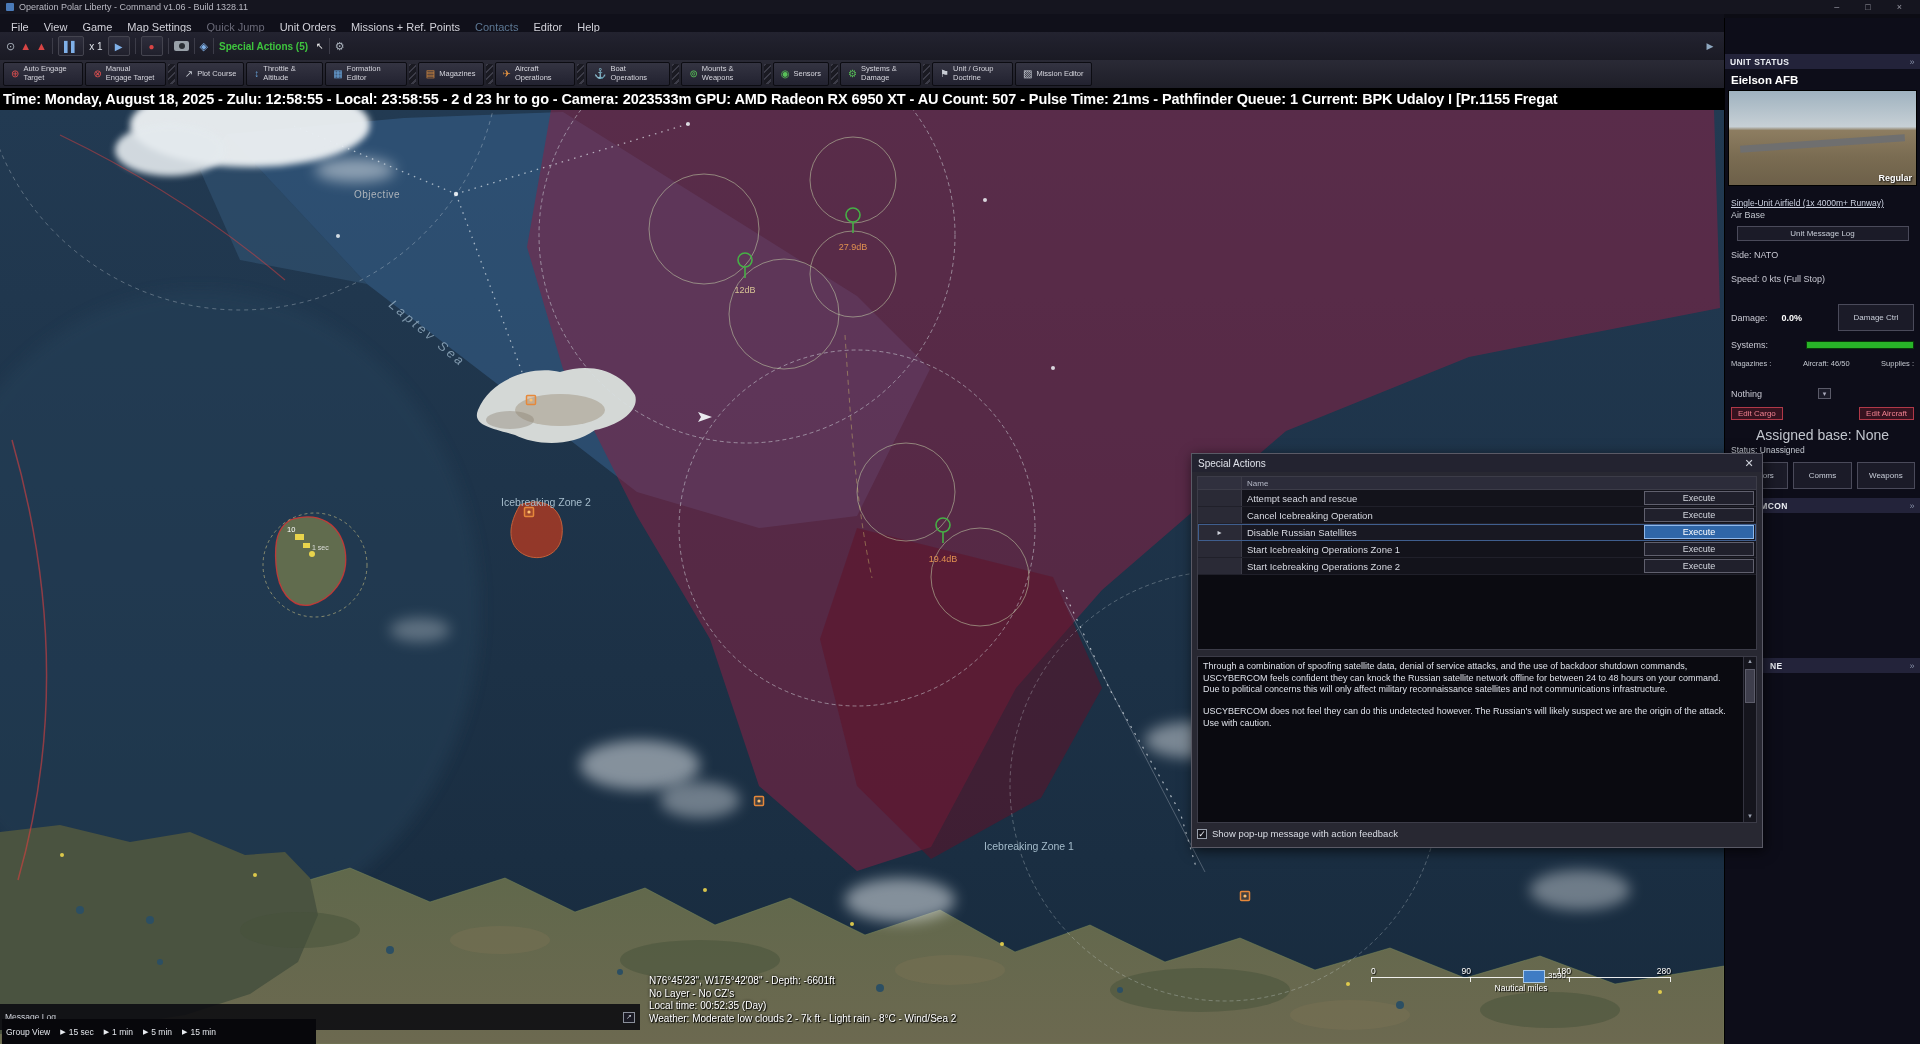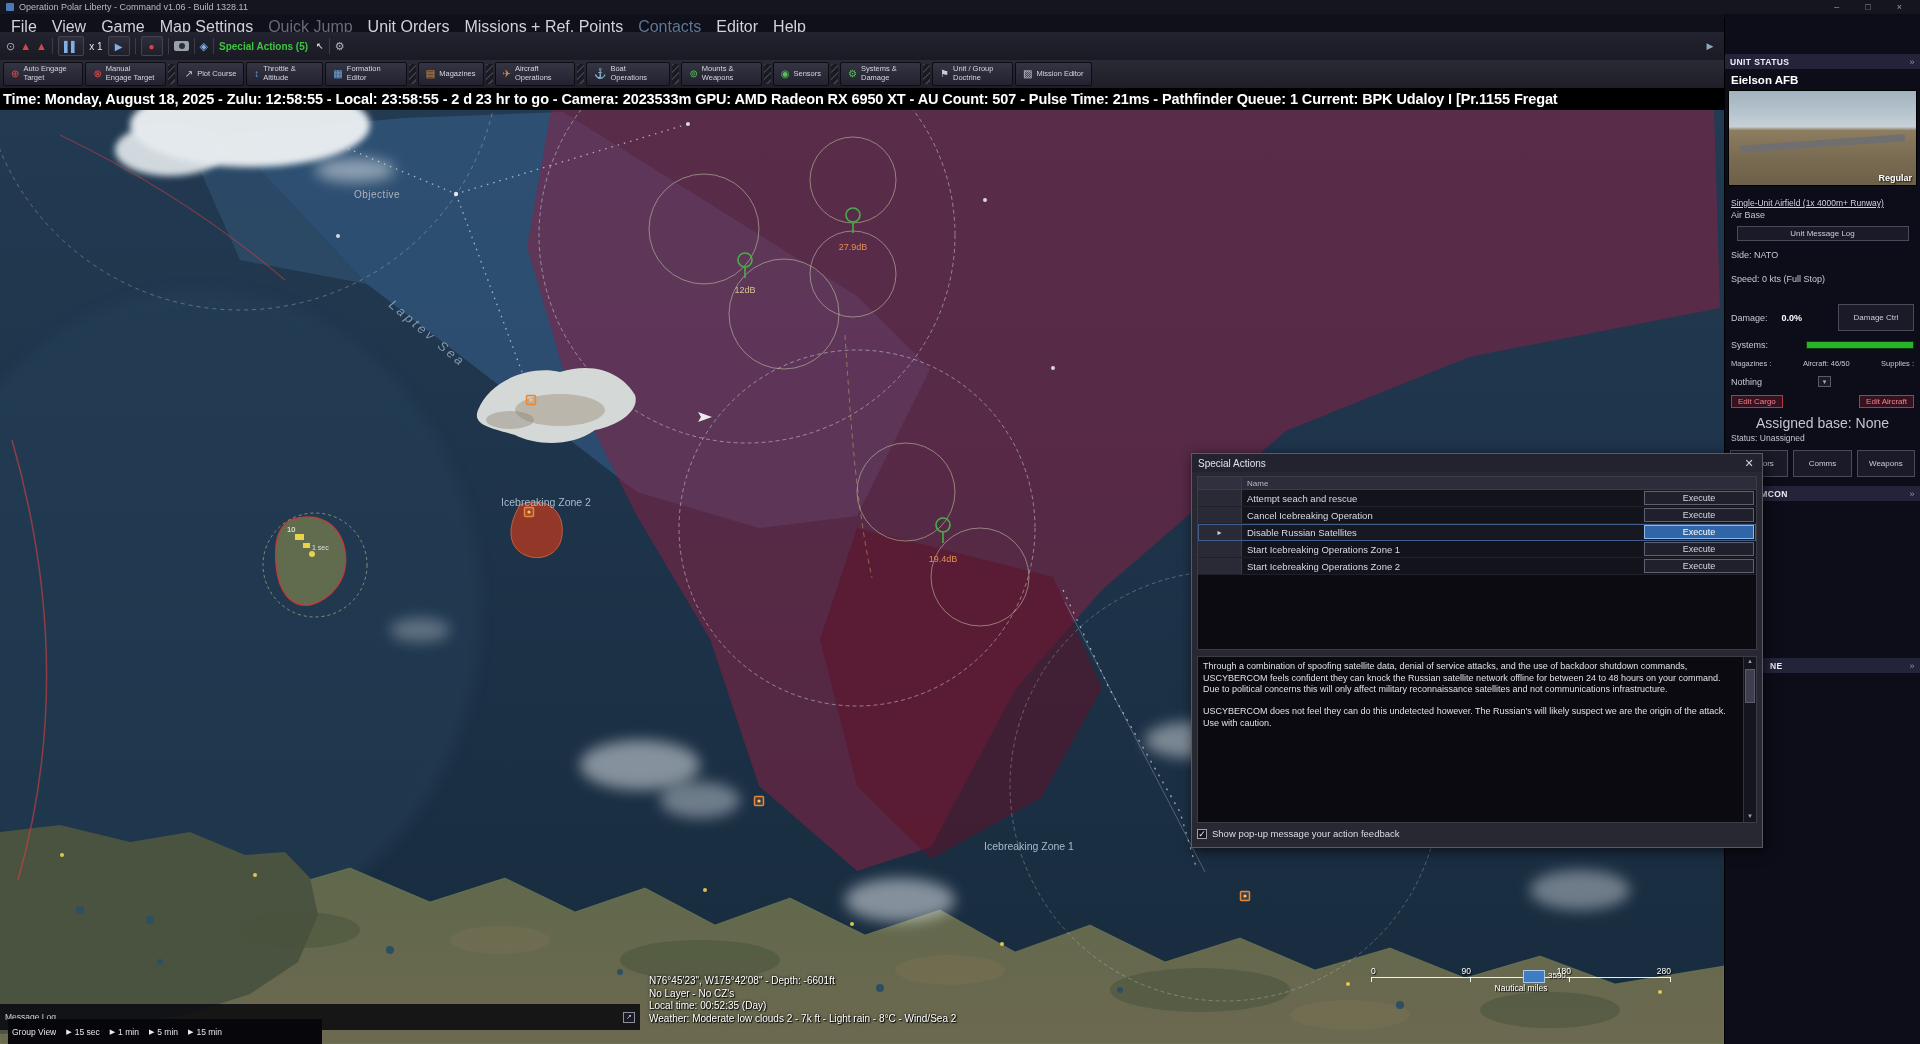--- a/index.html
+++ b/index.html
@@ -9,21 +9,21 @@
   
   .titlebar{position:absolute;left:0;top:0;width:1920px;height:14px;background:#15151f;
     display:flex;align-items:center;padding:0 6px;z-index:60;}
   .t-icon{width:8px;height:8px;background:#4a7ab8;border-radius:1px;margin-right:5px;}
   .t-title{font-size:9px;color:#b8b8c2;white-space:nowrap;}
   .t-controls{margin-left:auto;display:flex;gap:26px;color:#9a9aa4;font-size:9px;padding-right:12px;}
 
   
   .menubar{position:absolute;left:0;top:14px;width:1724px;height:18px;background:#10101a;
     display:flex;align-items:center;gap:1px;padding:0 4px;z-index:55;}
-  .mitem{font-size:16px;color:#d2d2da;padding:2px 7px;white-space:nowrap;margin-top:7px;}
+  .mitem{font-size:11px;color:#d2d2da;padding:2px 7px;white-space:nowrap;margin-top:7px;}
   .mitem.dim{color:#6a6a78;}
   .mitem.dimblue{color:#5d7894;}
 
   
   .toolbar1{position:absolute;left:0;top:32px;width:1724px;height:28px;
     background:linear-gradient(#232330,#1a1a24);display:flex;align-items:center;
     padding:0 6px;gap:5px;z-index:55;}
   .tb-btn{height:20px;min-width:22px;background:linear-gradient(#2e2e3c,#20202c);
     border:1px solid #44444f;border-radius:2px;display:flex;align-items:center;
     justify-content:center;font-size:10px;color:#cfd6e4;padding:0 5px;}
@@ -82,21 +82,21 @@
   .srow{margin:9px 6px 0;font-size:9px;color:#c8c8d2;}
   .srow.speed{margin-top:14px;}
   .dmgrow{margin:20px 6px 0;display:flex;align-items:center;font-size:9px;color:#c8c8d2;}
   .dmgval{font-weight:bold;color:#fff;margin-left:14px;}
   .sbtn{background:#1b1b28;border:1px solid #4a4a5a;color:#c8cdd8;font-size:8px;height:27px;
     display:flex;align-items:center;justify-content:center;padding:0 5px;}
   .dmgbtn{margin-left:auto;width:76px;}
   .sysrow{margin:9px 6px 0;display:flex;align-items:center;font-size:9px;color:#c8c8d2;}
   .sysbar{margin-left:auto;width:108px;height:8px;background:#28b428;border:1px solid #0a380a;}
   .magrow{margin:9px 6px 0;display:flex;font-size:7.5px;color:#c2c6ce;justify-content:space-between;}
-  .nothingrow{margin:8px 6px 0;display:flex;align-items:center;font-size:9px;color:#c8c8d2;}
+  .nothingrow{margin:20px 6px 0;display:flex;align-items:center;font-size:9px;color:#c8c8d2;}
   .drop{width:13px;height:11px;border:1px solid #5a5a68;background:#1b1b28;color:#aab;
     font-size:7px;display:flex;align-items:center;justify-content:center;margin-left:56px;}
   .redrow{margin:8px 6px 0;display:flex;justify-content:space-between;}
   .redbtn{border:1px solid #b03848;background:rgba(150,30,45,.3);color:#ef8090;font-size:8px;
     height:13px;display:flex;align-items:center;padding:0 6px;}
   .assigned{margin:7px 6px 0;font-size:14px;color:#c2c6ce;text-align:center;}
   .statusln{margin:2px 6px 0;font-size:8.5px;color:#c2c6ce;}
   .btnrow{margin:7px 5px 0;display:flex;gap:5px;}
   .btnrow .sbtn{flex:1;}
   .emconhead{margin-top:9px;}
@@ -134,21 +134,21 @@
   .dcheck{width:10px;height:10px;border:1px solid #99a0ac;background:#15151d;color:#e8eaf0;
     font-size:9px;line-height:9px;text-align:center;}
 
   
   .mapinfo{position:absolute;left:649px;top:975px;z-index:20;color:#fff;font-size:10px;
     line-height:12.5px;text-shadow:0 0 3px #000,1px 1px 1px #000;}
   .msgbar{position:absolute;left:0;top:1004px;width:640px;height:26px;background:rgba(10,10,16,.88);
     z-index:20;display:flex;align-items:center;padding:0 5px;font-size:8.5px;color:#cfd2da;}
   .popout{margin-left:auto;width:12px;height:11px;border:1px solid #8a8f9a;color:#c9cdd6;font-size:7px;
     display:flex;align-items:center;justify-content:center;background:#1a1a24;}
-  .msgfilters{position:absolute;left:8px;top:1019px;width:314px;height:25px;background:#07070b;z-index:20;
+  .msgfilters{position:absolute;left:2px;top:1019px;width:314px;height:25px;background:#07070b;z-index:20;
     display:flex;align-items:center;gap:3px;padding:0 4px;font-size:8.5px;color:#e2e5ea;}
   .ftri{color:#e8ebf0;font-size:7px;margin-left:7px;}
   .scale{position:absolute;left:1371px;top:966px;width:300px;z-index:20;color:#fff;}
   .snums{display:flex;justify-content:space-between;font-size:8.5px;text-shadow:1px 1px 1px #000;padding-bottom:1px;}
   .sline{height:4px;border-top:1px solid rgba(255,255,255,.9);position:relative;}
   .tick{position:absolute;top:-1px;width:1px;height:5px;background:rgba(255,255,255,.9);}
   .sunit{text-align:center;font-size:8.5px;margin-top:2px;text-shadow:1px 1px 1px #000;}
   .bluebox{position:absolute;left:152px;top:4px;width:22px;height:13px;background:#3f7cc4;border:1px solid #a8c8e8;z-index:21;}
   .bluelabel{position:absolute;left:177px;top:5px;font-size:8px;text-shadow:1px 1px 1px #000;z-index:21;}
 </style>
@@ -525,21 +525,21 @@
       <p>Through a combination of spoofing satellite data, denial of service attacks, and the use of backdoor shutdown commands, USCYBERCOM feels confident they can knock the Russian satellite network offline for between 24 to 48 hours on your command. Due to political concerns this will only affect military reconnaissance satellites and not communications infrastructure.</p>
       <p>USCYBERCOM does not feel they can do this undetected however. The Russian's will likely suspect we are the origin of the attack. Use with caution.</p>
       <div class="dscroll">
         <span class="arr up">▲</span>
         <span class="dthumb"></span>
         <span class="arr dn">▼</span>
       </div>
     </div>
     <div class="dcheckrow">
       <span class="dcheck">✓</span>
-      <span>Show pop-up message your action feedback</span>
+      <span>Show pop-up message with action feedback</span>
     </div>
   </div>
 </div>
 
 <div class="mapinfo">
   <div>N76°45'23", W175°42'08" - Depth: -6601ft</div>
   <div>No Layer - No CZ's</div>
   <div>Local time: 00:52:35 (Day)</div>
   <div>Weather: Moderate low clouds 2 - 7k ft - Light rain - 8°C - Wind/Sea 2</div>
 </div>

